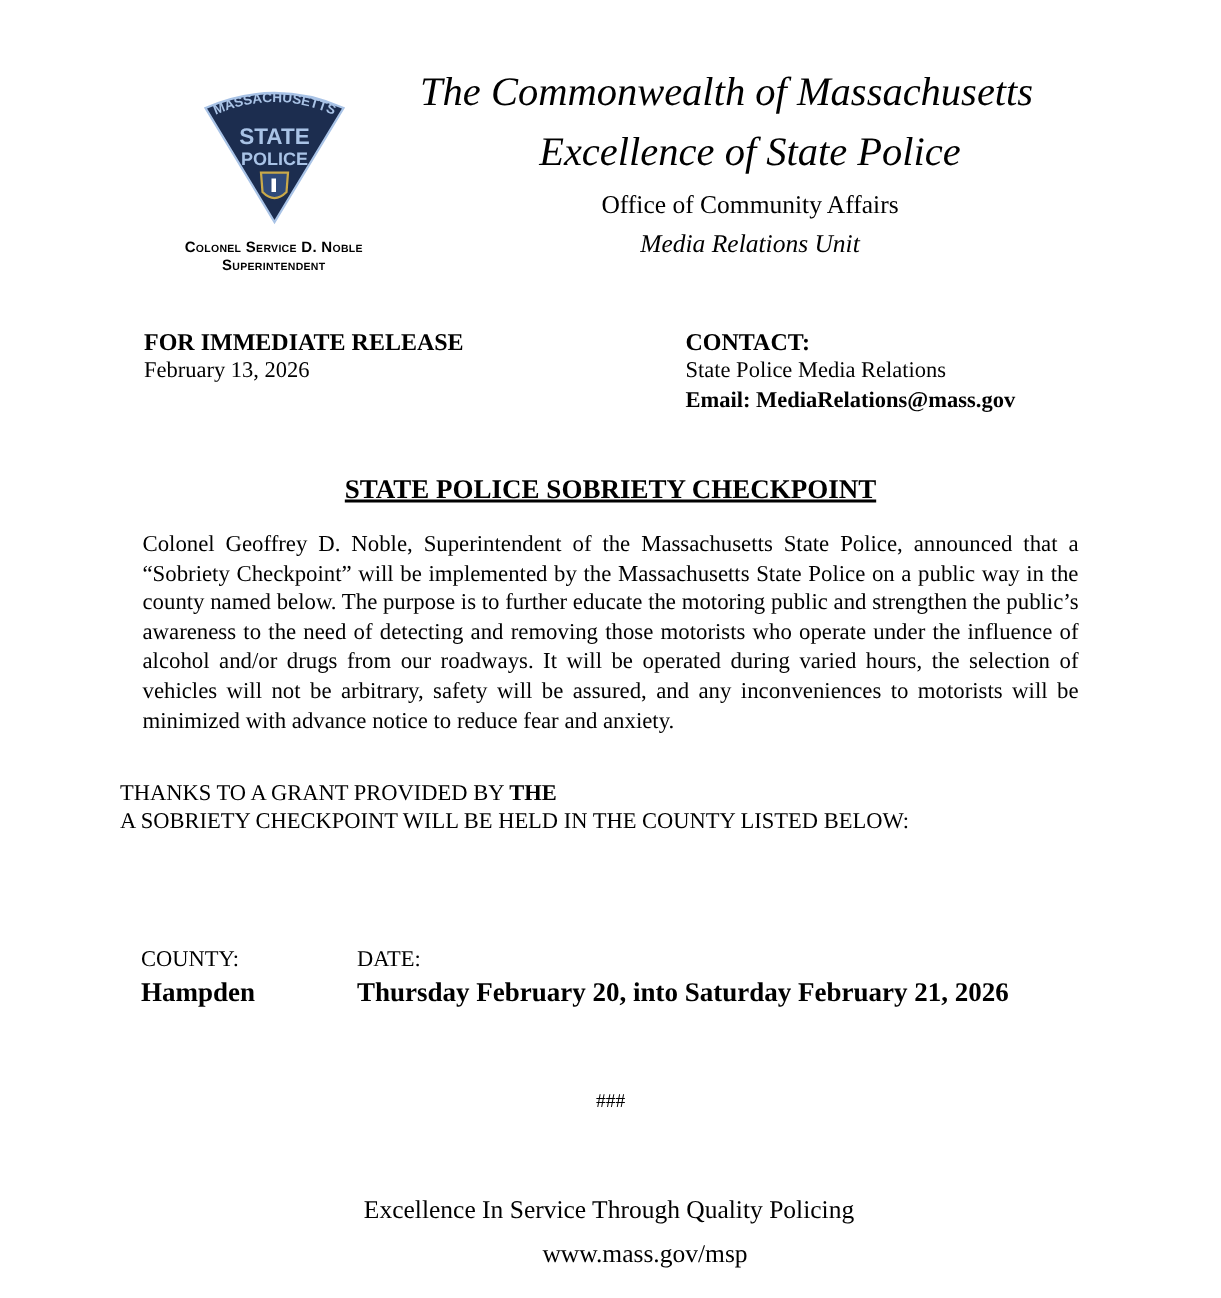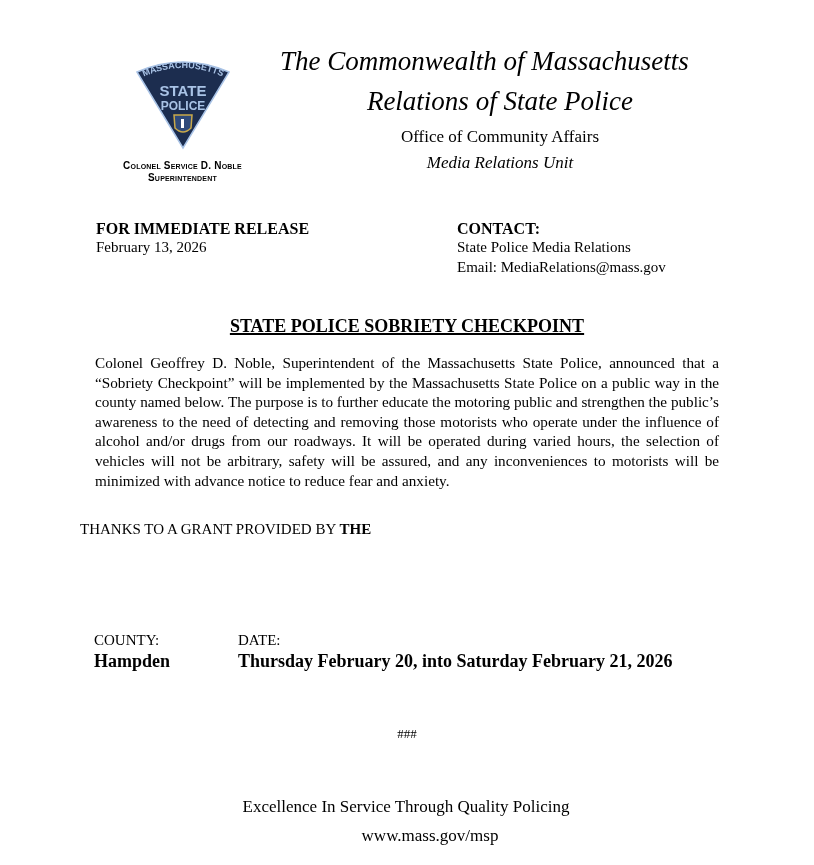--- a/index.html
+++ b/index.html
@@ -12,21 +12,21 @@
              font-size:8px; letter-spacing:0.2px; line-height:12px; font-variant:small-caps; }
   .colonel .big { font-size:10px; }
   .h1 { left:280px; width:440px; text-align:left; font-style:italic; top:46px; font-size:27px; }
   .h2 { left:280px; width:440px; text-align:center; font-style:italic; top:86px; font-size:27px; }
   .h3 { left:280px; width:440px; text-align:center; top:127px; font-size:17px; }
   .h4 { left:280px; width:440px; text-align:center; font-style:italic; top:153px; font-size:17px; }
   .fir { left:96px; top:220px; font-weight:bold; font-size:16px; }
   .frd { left:96px; top:239px; font-size:15px; }
   .ct  { left:457px; top:220px; font-weight:bold; font-size:16px; }
   .ct1 { left:457px; top:239px; font-size:15px; }
-  .ct2 { left:457px; top:259px; font-size:15px; }
+  .ct2 { left:457px; top:259px; font-size:15px;font-weight:bold; }
   .title { left:0; width:814px; text-align:center; top:316px; font-weight:bold; font-size:18px; }
   .title span { text-decoration:underline; text-decoration-thickness:2px; }
   .para { left:95px; top:353px; width:624px; font-size:15.2px; line-height:19.6px; text-align:justify; }
   .grant { left:80px; width:650px; text-align:left; font-size:15px; line-height:19px; top:520px; }
   .grant b { font-weight:bold; }
   .cl { left:94px; top:632px; font-size:15px; }
   .cv { left:94px; top:651px; font-size:18px; font-weight:bold; }
   .dl { left:238px; top:632px; font-size:15px; }
   .dv { left:238px; top:651px; font-size:18px; font-weight:bold; }
   .hash { left:0; width:814px; text-align:center; top:726px; font-size:13px; }
@@ -49,37 +49,38 @@
     <rect x="46" y="61" width="3" height="9" fill="#ffffff"></rect>
   </svg>
 </div>
 
 <div class="abs colonel">
   <div class="big">Colonel Service D. Noble</div>
   <div class="big">Superintendent</div>
 </div>
 
 <div class="abs h1">The Commonwealth of Massachusetts</div>
-<div class="abs h2">Relations of State Police</div>
+<div class="abs h2">Excellence of State Police</div>
 <div class="abs h3">Office of Community Affairs</div>
 <div class="abs h4">Media Relations Unit</div>
 
 <div class="abs fir">FOR IMMEDIATE RELEASE</div>
 <div class="abs frd">February 13, 2026</div>
 
 <div class="abs ct">CONTACT:</div>
 <div class="abs ct1">State Police Media Relations</div>
 <div class="abs ct2">Email: MediaRelations@mass.gov</div>
 
 <div class="abs title"><span>STATE POLICE SOBRIETY CHECKPOINT</span></div>
 
 <div class="abs para">Colonel Geoffrey D. Noble, Superintendent of the Massachusetts State Police, announced that a “Sobriety Checkpoint” will be implemented by the Massachusetts State Police on a public way in the county named below.  The purpose is to further educate the motoring public and strengthen the public’s awareness to the need of detecting and removing those motorists who operate under the influence of alcohol and/or drugs from our roadways.  It will be operated during varied hours, the selection of vehicles will not be arbitrary, safety will be assured, and any inconveniences to motorists will be minimized with advance notice to reduce fear and anxiety.</div>
 
 <div class="abs grant">
   <div><span>THANKS TO A GRANT PROVIDED BY </span><b>THE</b></div>
+  <div>A SOBRIETY CHECKPOINT WILL BE HELD IN THE COUNTY LISTED BELOW:</div>
 </div>
 
 <div class="abs cl">COUNTY:</div>
 <div class="abs cv">Hampden</div>
 <div class="abs dl">DATE:</div>
 <div class="abs dv">Thursday February 20, into Saturday February 21, 2026</div>
 
 <div class="abs hash">###</div>
 <div class="abs motto">Excellence In Service Through Quality Policing</div>
 <div class="abs url">www.mass.gov/msp</div>

